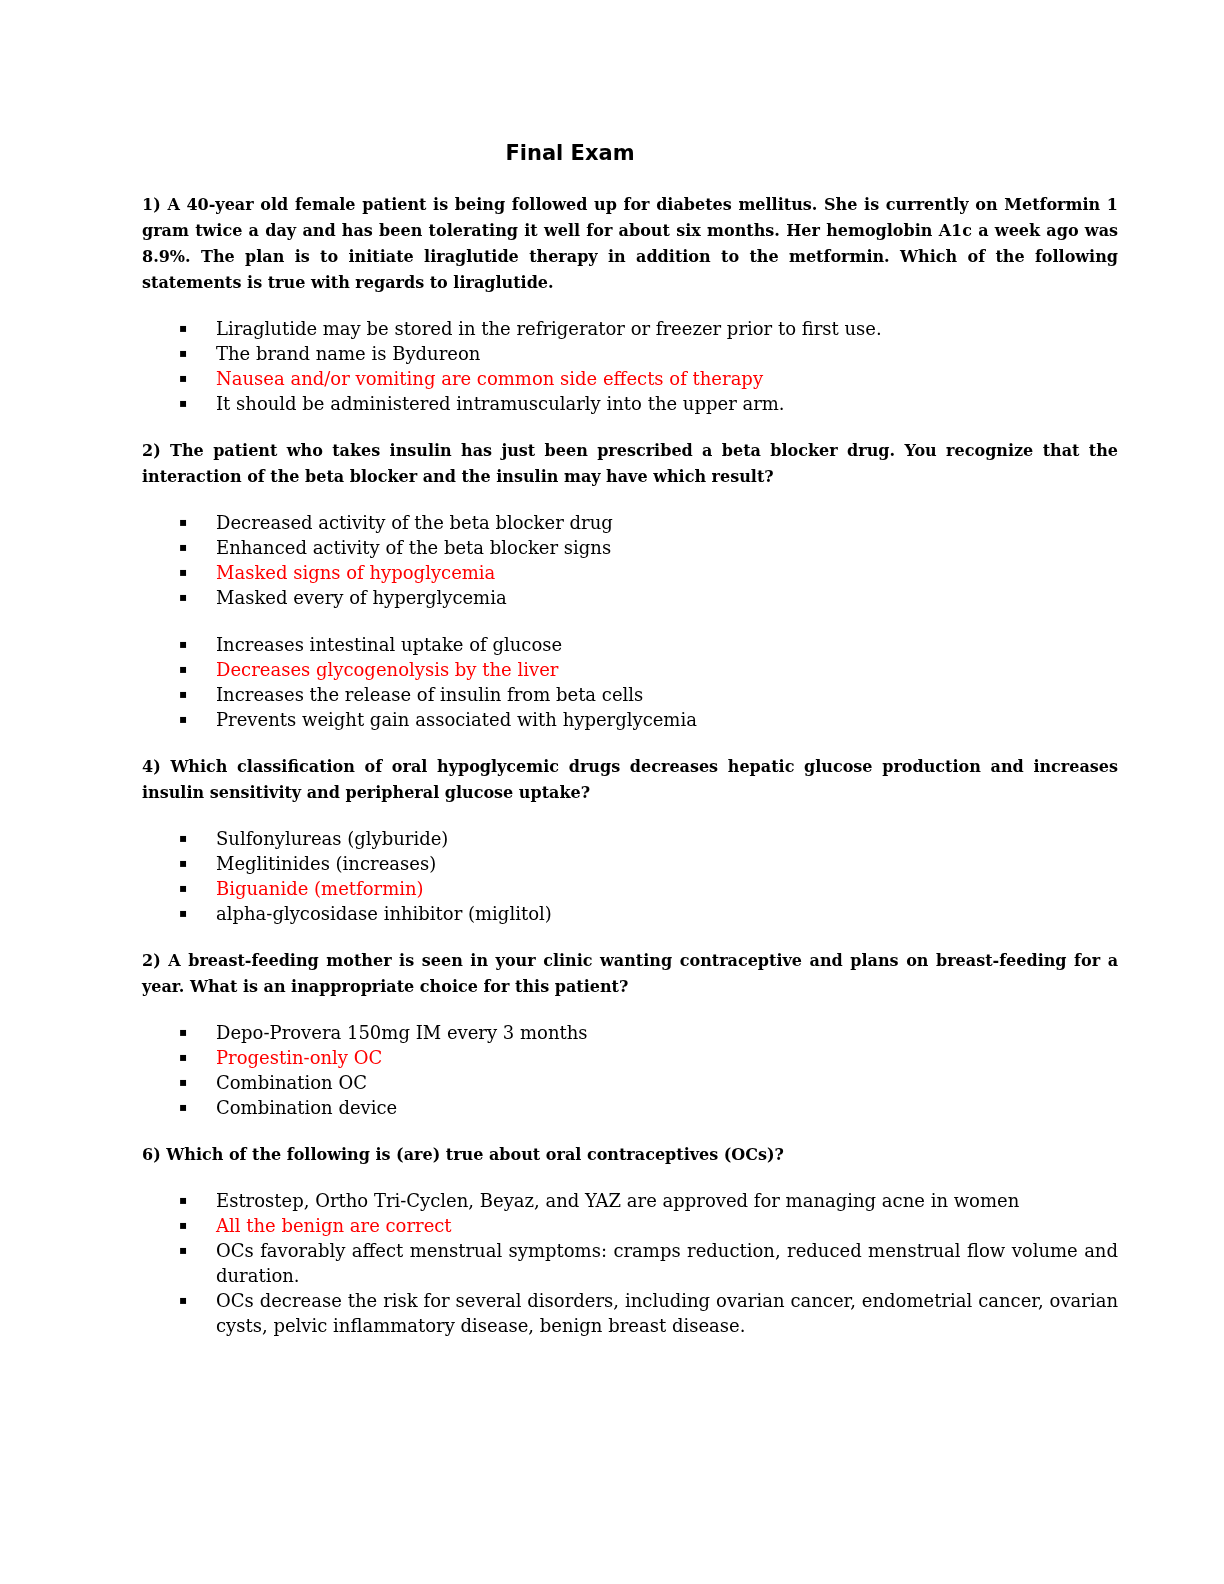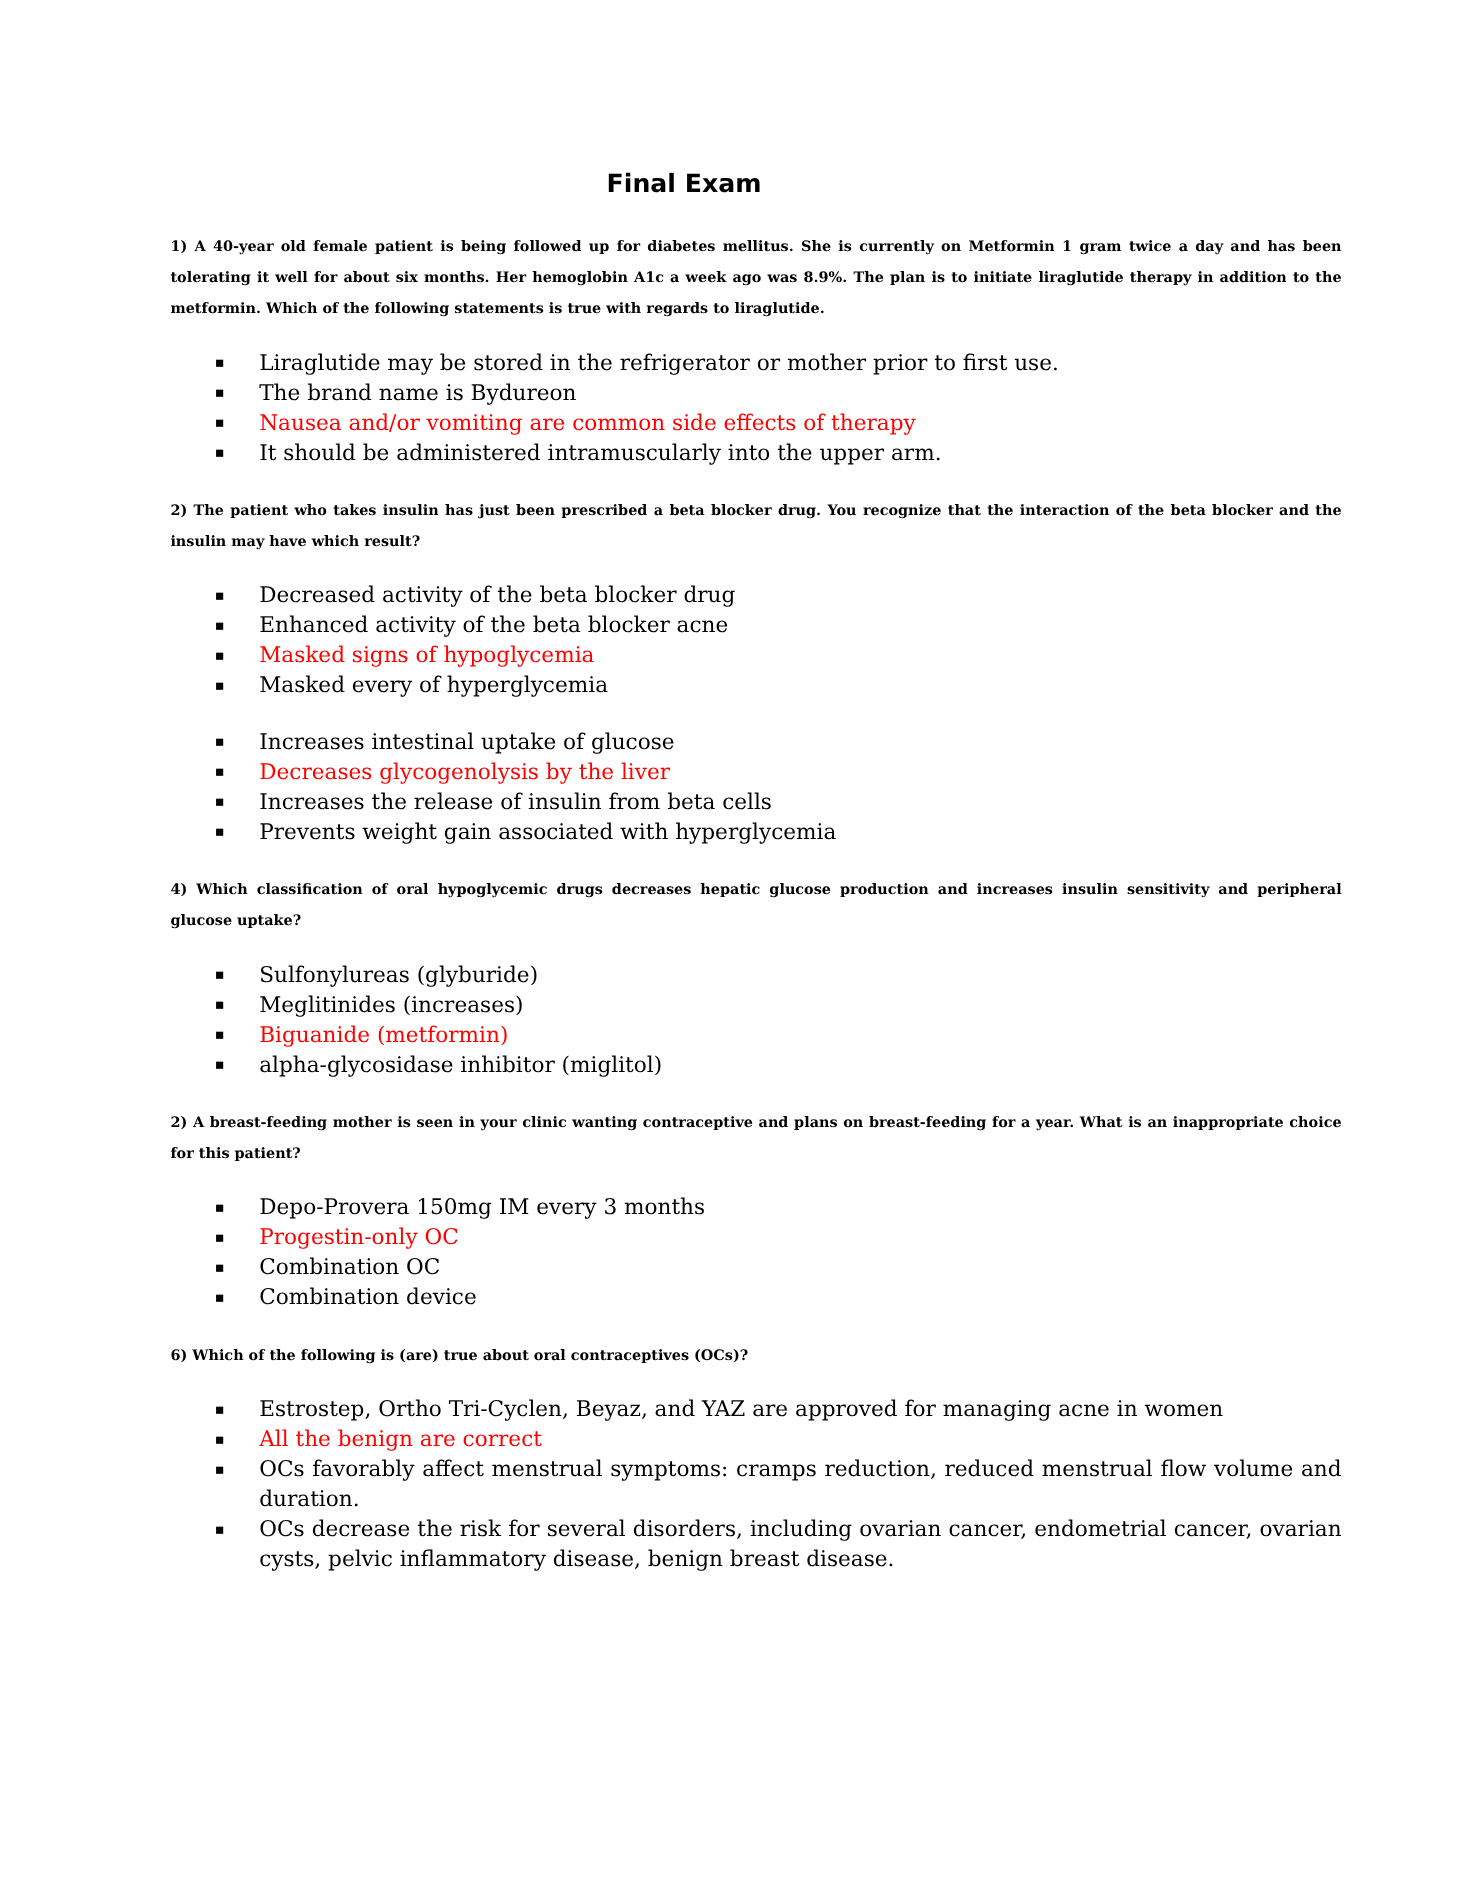--- a/index.html
+++ b/index.html
@@ -22,21 +22,21 @@
     font-family: "DejaVu Sans", "Liberation Sans", sans-serif;
     font-weight: bold;
     font-size: 21px;
     line-height: 26px;
     text-align: center;
     margin: 0 120px 26px 0;
   }
   .question { margin: 0; }
   .prompt {
     font-weight: bold;
-    font-size: 12px;
+    font-size: 16px;
     line-height: 26px;
     text-align: justify;
     margin: 0 0 20px 0;
   }
   .options {
     list-style: none;
     margin: 0 0 22px 0;
     padding: 0;
   }
   .option {
@@ -65,21 +65,21 @@
 
 <div class="page">
 
   <h1 class="title">Final Exam</h1>
 
   <section class="question">
     <p class="prompt">1) A 40-year old female patient is being followed up for diabetes mellitus. She is currently on Metformin 1 gram twice a day and has been tolerating it well for about six months. Her hemoglobin A1c a week ago was 8.9%. The plan is to initiate liraglutide therapy in addition to the metformin. Which of the following statements is true with regards to liraglutide.</p>
     <ul class="options">
       <li class="option">
         <span class="bullet">▪</span>
-        <span class="option-text">Liraglutide may be stored in the refrigerator or mother prior to first use.</span>
+        <span class="option-text">Liraglutide may be stored in the refrigerator or freezer prior to first use.</span>
       </li>
       <li class="option">
         <span class="bullet">▪</span>
         <span class="option-text">The brand name is Bydureon</span>
       </li>
       <li class="option highlight">
         <span class="bullet">▪</span>
         <span class="option-text">Nausea and/or vomiting are common side effects of therapy</span>
       </li>
       <li class="option">
@@ -91,21 +91,21 @@
 
   <section class="question">
     <p class="prompt">2) The patient who takes insulin has just been prescribed a beta blocker drug. You recognize that the interaction of the beta blocker and the insulin may have which result?</p>
     <ul class="options">
       <li class="option">
         <span class="bullet">▪</span>
         <span class="option-text">Decreased activity of the beta blocker drug</span>
       </li>
       <li class="option">
         <span class="bullet">▪</span>
-        <span class="option-text">Enhanced activity of the beta blocker acne</span>
+        <span class="option-text">Enhanced activity of the beta blocker signs</span>
       </li>
       <li class="option highlight">
         <span class="bullet">▪</span>
         <span class="option-text">Masked signs of hypoglycemia</span>
       </li>
       <li class="option">
         <span class="bullet">▪</span>
         <span class="option-text">Masked every of hyperglycemia</span>
       </li>
     </ul>

